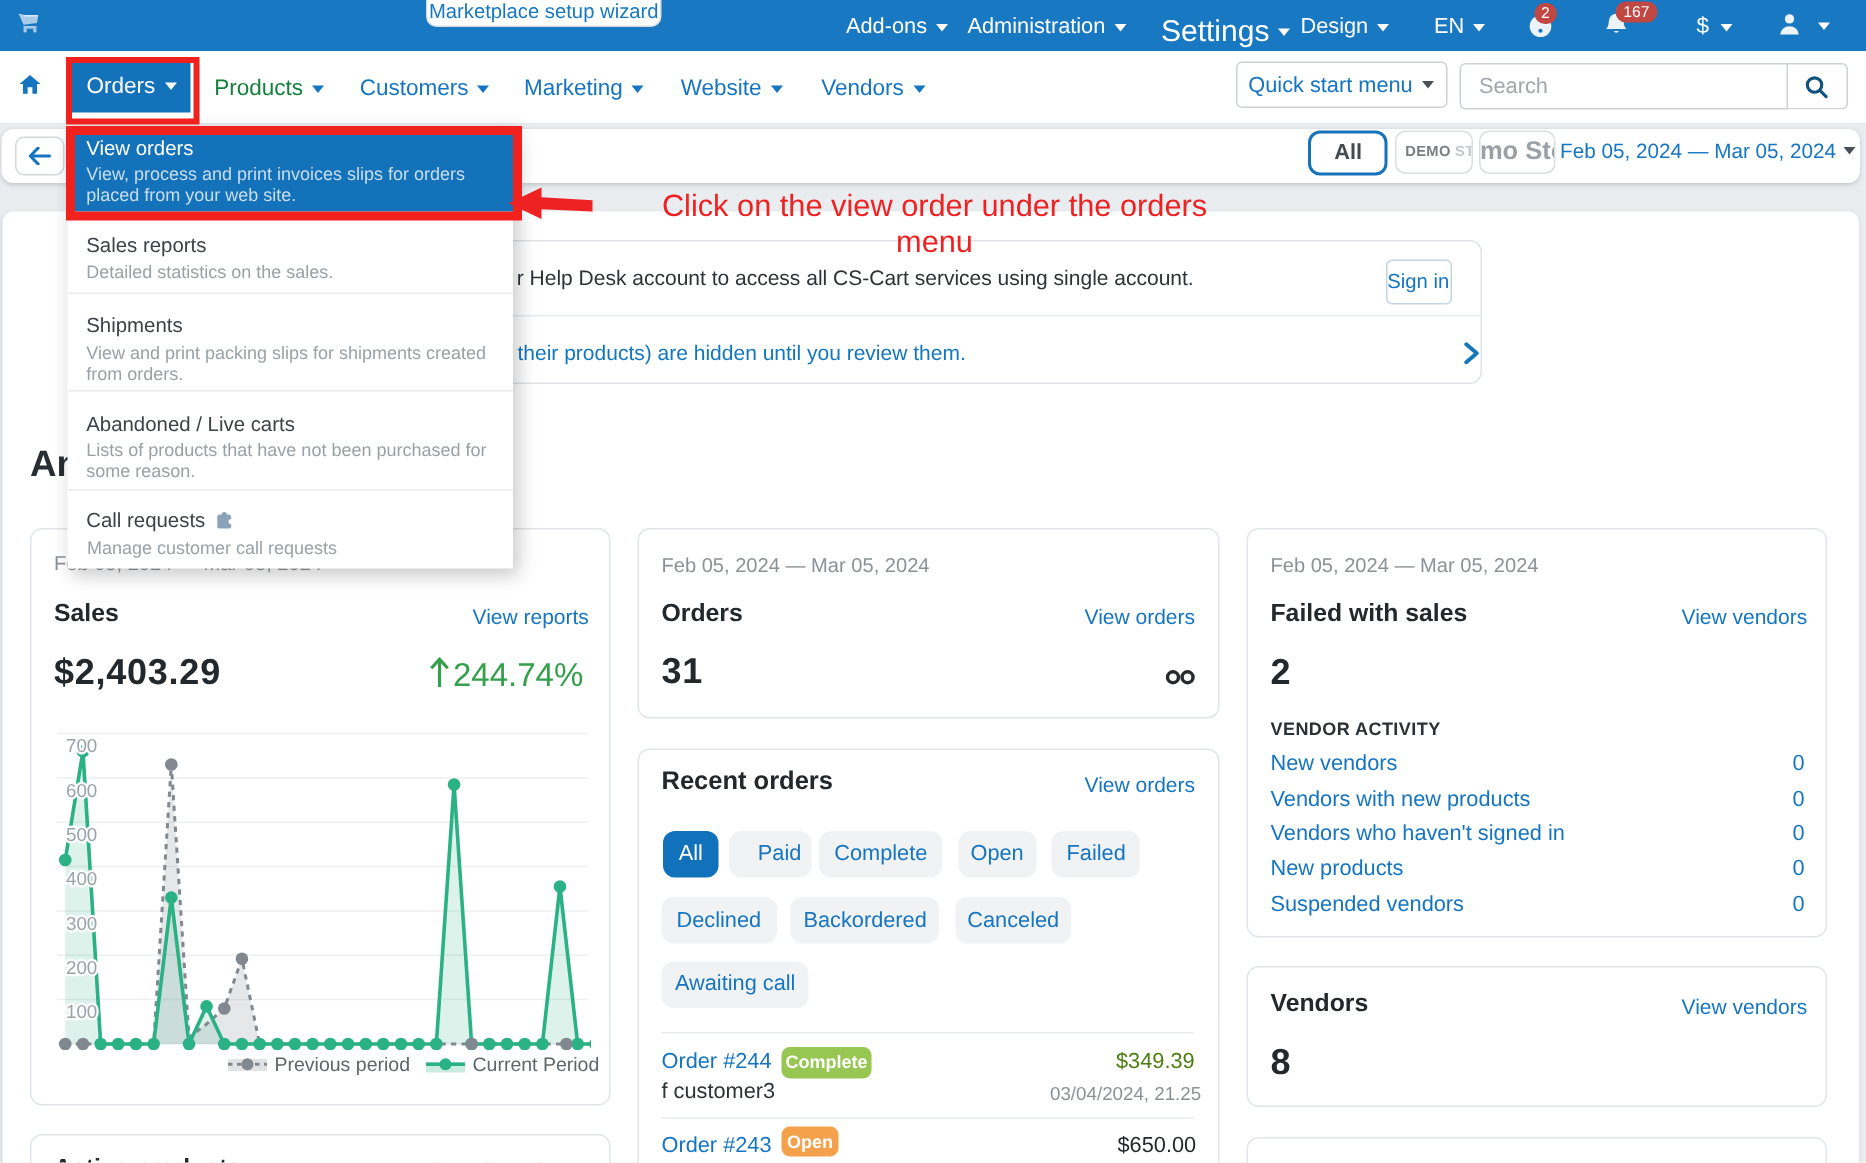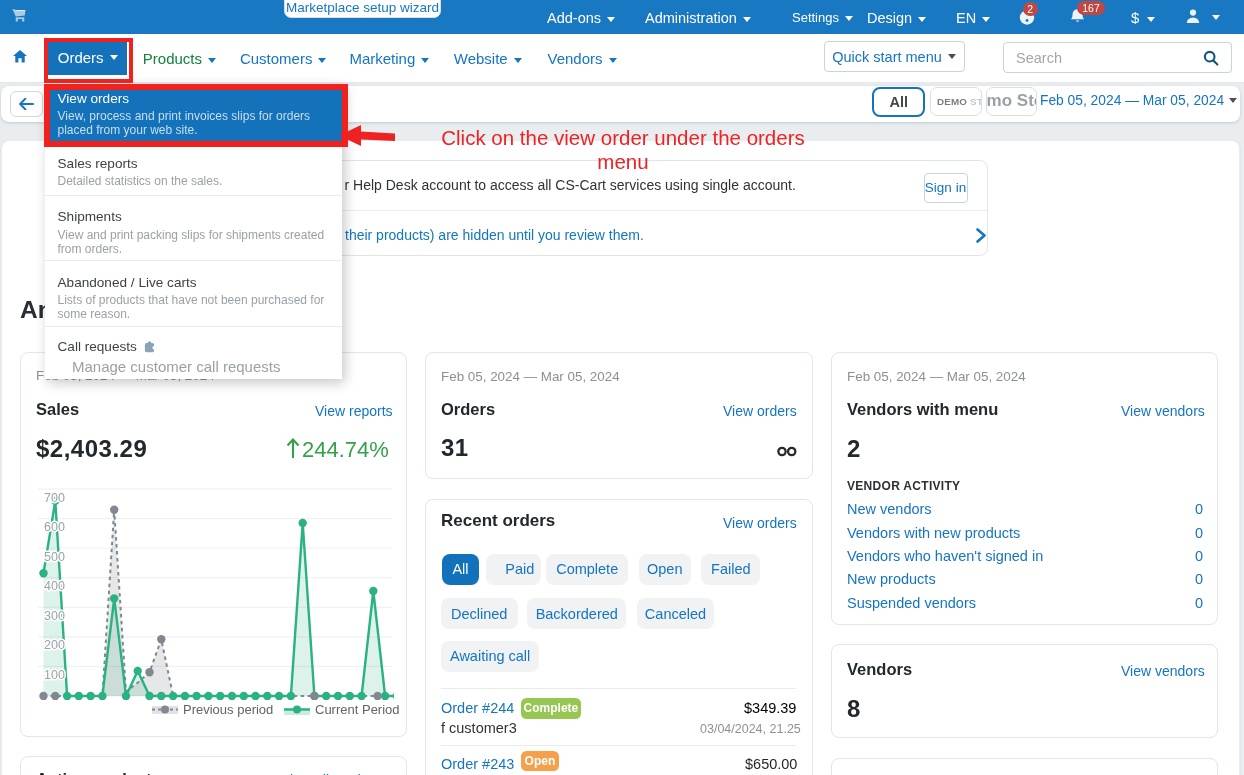--- a/index.html
+++ b/index.html
@@ -22,23 +22,23 @@
     <path d="M0.4 1.1 L3.3 1.5 L4.1 3 L13.4 3 L12.7 7.4 L3.7 8.5 Z"></path>
     <path d="M3.4 2 L13.4 2 L13.4 3.1 L3.9 3.1 Z" fill-opacity="0.85"></path>
     <rect x="3.7" y="9.3" width="8.6" height="1.8"></rect>
     <rect x="3.7" y="11.1" width="2.1" height="2.5"></rect>
     <rect x="10.2" y="11.1" width="2.1" height="2.5"></rect>
   </g>
 </svg>
 <div class="abs" style="left:284px;top:-11px;width:157px;height:29px;background:#fff;border:1px solid #d9dde0;border-radius:7px;display:flex;align-items:flex-end;justify-content:center;">
   <span style="color:#1778c2;font-size:13.5px;padding-bottom:2px;">Marketplace setup wizard</span>
 </div>
-<div class="abs" style="left:547px;top:10px;color:#fff;font-size:14.5px;">Add-ons<span class="caret-w"></span></div>
+<div class="abs" style="left:564px;top:10px;color:#fff;font-size:14.5px;">Add-ons<span class="caret-w"></span></div>
 <div class="abs" style="left:645px;top:10px;color:#fff;font-size:14.5px;">Administration<span class="caret-w"></span></div>
-<div class="abs" style="left:774px;top:10px;color:#fff;font-size:13px;margin-left:18px;">Settings<span class="caret-w"></span></div>
+<div class="abs" style="left:774px;top:10px;color:#fff;font-size:20px;">Settings<span class="caret-w"></span></div>
 <div class="abs" style="left:867px;top:10px;color:#fff;font-size:14.5px;">Design<span class="caret-w"></span></div>
 <div class="abs" style="left:956px;top:10px;color:#fff;font-size:14.5px;">EN<span class="caret-w"></span></div>
 
 <svg class="abs" style="left:1019px;top:9px;" width="17" height="17" viewBox="0 0 17 17">
   <circle cx="8" cy="8.5" r="7.2" fill="#fff" fill-opacity="0.92"></circle>
   <circle cx="8" cy="11.5" r="1.4" fill="#1878c2"></circle>
   <rect x="7" y="3.5" width="2" height="5.5" rx="1" fill="#1878c2" opacity="0.0"></rect>
 </svg>
 <div class="abs" style="left:1023px;top:1.5px;min-width:14.5px;height:14px;border-radius:7.5px;background:#c14742;color:#fff;font-size:10.5px;line-height:14px;text-align:center;padding:0 2px;">2</div>
 
@@ -58,21 +58,21 @@
 <svg class="abs" style="left:13px;top:50px;" width="14" height="13" viewBox="0 0 14 13">
   <path d="M7 0 L14 6 H11.7 V12.5 H8.6 V8.2 H5.4 V12.5 H2.3 V6 H0 Z" fill="#1575c1"></path>
 </svg>
 <div class="abs" style="left:48.3px;top:40.9px;width:78.7px;height:33.8px;background:#1372b9;color:#fff;font-size:15px;display:flex;align-items:center;justify-content:center;">Orders<span class="caret-w"></span></div>
 <div class="abs" style="left:142.8px;top:50px;font-size:15px;color:#15803d;">Products<span class="caret-b"></span></div>
 <div class="abs" style="left:239.9px;top:50px;font-size:15px;color:#1575c1;">Customers<span class="caret-b"></span></div>
 <div class="abs" style="left:349.4px;top:50px;font-size:15px;color:#1575c1;">Marketing<span class="caret-b"></span></div>
 <div class="abs" style="left:453.8px;top:50px;font-size:15px;color:#1575c1;">Website<span class="caret-b"></span></div>
 <div class="abs" style="left:547.5px;top:50px;font-size:15px;color:#1575c1;">Vendors<span class="caret-b"></span></div>
 <div class="abs" style="left:823.5px;top:41px;width:141px;height:31px;border:1px solid #ccd2d7;border-radius:4px;display:flex;align-items:center;justify-content:center;font-size:14.5px;color:#1575c1;">Quick start menu<span class="caret-d"></span></div>
-<div class="abs" style="left:973px;top:42px;width:219px;height:31px;border:1px solid #ccd2d7;border-radius:4px 0 0 4px;display:flex;align-items:center;color:#a1a7ac;font-size:14.5px;padding-left:12px;background:#fff;margin-left:30px;">Search</div>
+<div class="abs" style="left:973px;top:42px;width:219px;height:31px;border:1px solid #ccd2d7;border-radius:4px 0 0 4px;display:flex;align-items:center;color:#a1a7ac;font-size:14.5px;padding-left:12px;background:#fff;">Search</div>
 <div class="abs" style="left:1191.5px;top:42px;width:40.5px;height:31px;border:1px solid #ccd2d7;border-left:none;border-radius:0 4px 4px 0;background:#fff;display:flex;align-items:center;justify-content:center;">
   <svg width="16" height="16" viewBox="0 0 16 16">
       <circle cx="6.7" cy="6.7" r="4.8" fill="none" stroke="#11537e" stroke-width="2.1"></circle>
       <line x1="10.4" y1="10.4" x2="14.4" y2="14.4" stroke="#11537e" stroke-width="2.1" stroke-linecap="round"></line>
     </svg>
 </div>
 
 <div class="abs" style="left:1px;top:85.5px;width:1239px;height:36px;background:#fff;border-radius:8px;box-shadow:0 1px 3px rgba(120,130,140,0.35);"></div>
 <div class="abs" style="left:10px;top:91px;width:33px;height:26px;background:#fff;border:1px solid #d3d8dc;border-radius:6px;display:flex;align-items:center;justify-content:center;">
   <svg width="15" height="12" viewBox="0 0 15 12">
@@ -221,31 +221,31 @@
 <div class="abs" style="left:546.1px;top:553.5px;width:82.2px;height:31px;background:#f0f2f3;border-radius:8px;color:#1575c1;font-size:14.5px;display:flex;align-items:center;justify-content:center;">Complete</div>
 <div class="abs" style="left:638.7px;top:553.5px;width:52.1px;height:31px;background:#f0f2f3;border-radius:8px;color:#1575c1;font-size:14.5px;display:flex;align-items:center;justify-content:center;">Open</div>
 <div class="abs" style="left:701.2px;top:553.5px;width:59.2px;height:31px;background:#f0f2f3;border-radius:8px;color:#1575c1;font-size:14.5px;display:flex;align-items:center;justify-content:center;">Failed</div>
 <div class="abs" style="left:440.8px;top:598px;width:76.8px;height:31px;background:#f0f2f3;border-radius:8px;color:#1575c1;font-size:14.5px;display:flex;align-items:center;justify-content:center;">Declined</div>
 <div class="abs" style="left:527.4px;top:598px;width:98.7px;height:31px;background:#f0f2f3;border-radius:8px;color:#1575c1;font-size:14.5px;display:flex;align-items:center;justify-content:center;text-align:center;">Backordered</div>
 <div class="abs" style="left:637.1px;top:598px;width:76.8px;height:31px;background:#f0f2f3;border-radius:8px;color:#1575c1;font-size:14.5px;display:flex;align-items:center;justify-content:center;">Canceled</div>
 <div class="abs" style="left:440.8px;top:640.5px;width:98.7px;height:31px;background:#f0f2f3;border-radius:8px;color:#1575c1;font-size:14.5px;display:flex;align-items:center;justify-content:center;">Awaiting call</div>
 <div class="abs" style="left:441px;top:688px;width:355px;height:1px;background:#e8ecef;"></div>
 <div class="abs" style="left:441px;top:700px;font-size:14.5px;color:#1575c1;">Order #244</div>
 <div class="badge" style="left:521.2px;top:698px;width:59.5px;background:#97c653;">Complete</div>
-<div class="abs" style="left:744px;top:700px;font-size:14.5px;color:#000000;">$349.39</div>
+<div class="abs" style="left:744px;top:700px;font-size:14.5px;color:#4d7c0f;">$349.39</div>
 <div class="abs" style="left:441px;top:720px;font-size:14.5px;color:#2e3338;">f customer3</div>
 <div class="abs" style="left:700px;top:722px;font-size:12.5px;color:#8d9296;">03/04/2024, 21.25</div>
 <div class="abs" style="left:441px;top:745px;width:355px;height:1px;background:#e8ecef;"></div>
 <div class="abs" style="left:441px;top:756px;font-size:14.5px;color:#1575c1;">Order #243</div>
 <div class="badge" style="left:521.2px;top:750.5px;width:37.5px;background:#f5a04a;">Open</div>
 <div class="abs" style="left:745px;top:756px;font-size:14.5px;color:#23282d;">$650.00</div>
 
 <div class="card" style="left:831px;top:351.5px;width:387px;height:273.5px;"></div>
 <div class="abs" style="left:847px;top:368.5px;font-size:13.4px;color:#8b9196;">Feb 05, 2024 — Mar 05, 2024</div>
-<div class="abs bold" style="left:847px;top:400px;font-size:16.5px;color:#23282d;">Vendors with menu</div>
+<div class="abs bold" style="left:847px;top:400px;font-size:16.5px;color:#23282d;">Failed with sales</div>
 <div class="abs" style="left:1121px;top:403px;font-size:14px;color:#1575c1;">View vendors</div>
 <div class="abs bold" style="left:847px;top:435px;font-size:24px;color:#23282d;">2</div>
 <div class="abs bold" style="left:847px;top:478.5px;font-size:12px;color:#2b3136;letter-spacing:0.3px;">VENDOR ACTIVITY</div>
 <div class="abs" style="left:847px;top:501px;font-size:14.5px;color:#1575c1;">New vendors</div>
 <div class="abs" style="left:1195px;top:501px;font-size:14.5px;color:#1575c1;">0</div>
 <div class="abs" style="left:847px;top:524.5px;font-size:14.5px;color:#1575c1;">Vendors with new products</div>
 <div class="abs" style="left:1195px;top:524.5px;font-size:14.5px;color:#1575c1;">0</div>
 <div class="abs" style="left:847px;top:548px;font-size:14.5px;color:#1575c1;">Vendors who haven't signed in</div>
 <div class="abs" style="left:1195px;top:548px;font-size:14.5px;color:#1575c1;">0</div>
 <div class="abs" style="left:847px;top:571px;font-size:14.5px;color:#1575c1;">New products</div>
@@ -274,20 +274,20 @@
 <div class="abs" style="left:57.5px;top:229px;font-size:12px;color:#9aa1a6;z-index:42;line-height:13.8px;">View and print packing slips for shipments created<br>from orders.</div>
 <div class="abs" style="left:44.5px;top:260px;width:297.5px;height:1px;background:#e8eaec;z-index:42;"></div>
 <div class="abs" style="left:57.5px;top:274.5px;font-size:13.6px;color:#3c4247;z-index:42;">Abandoned / Live carts</div>
 <div class="abs" style="left:57.5px;top:294.3px;font-size:12px;color:#9aa1a6;z-index:42;line-height:13.8px;">Lists of products that have not been purchased for<br>some reason.</div>
 <div class="abs" style="left:44.5px;top:325.5px;width:297.5px;height:1px;background:#e8eaec;z-index:42;"></div>
 <div class="abs" style="left:57.5px;top:339px;font-size:13.6px;color:#3c4247;z-index:42;">Call requests
   <svg width="13" height="13" viewBox="0 0 14 14" style="vertical-align:-2px;margin-left:2px;">
       <path d="M2 5.2 a1.9 1.9 0 0 1 1.9-1.9 h1.2 a1.9 1.9 0 1 1 3.8 0 h1.2 a1.9 1.9 0 0 1 1.9 1.9 v1.2 a1.9 1.9 0 1 0 0 3.8 v1.2 a1.9 1.9 0 0 1 -1.9 1.9 h-6.2 a1.9 1.9 0 0 1 -1.9 -1.9 z" fill="#8ba3b8"></path>
     </svg>
 </div>
-<div class="abs" style="left:72px;top:357.8px;font-size:15px;color:#9aa1a6;z-index:42;">Manage customer call requests</div>
+<div class="abs" style="left:58px;top:357.8px;font-size:12px;color:#9aa1a6;z-index:42;">Manage customer call requests</div>
 
 <div class="abs" style="left:43.8px;top:37.5px;width:89.5px;height:45.3px;border:4.4px solid #f1221d;z-index:60;"></div>
 <div class="abs" style="left:43.7px;top:83.7px;width:303.9px;height:63.3px;border:6px solid #f1221d;z-index:60;"></div>
 <svg class="abs" style="left:339px;top:124px;z-index:60;" width="58" height="26" viewBox="0 0 58 26">
   <polygon points="0,11.5 22,1 22,7.5 56,9.5 56,17 22,15.5 22,22" fill="#ee2222"></polygon>
 </svg>
 <div class="abs" style="left:423px;top:126px;width:400px;text-align:center;font-size:20.5px;font-weight:normal;color:#ee2222;z-index:60;line-height:24px;">Click on the view order under the orders<br>menu</div>
 
 </body></html>

